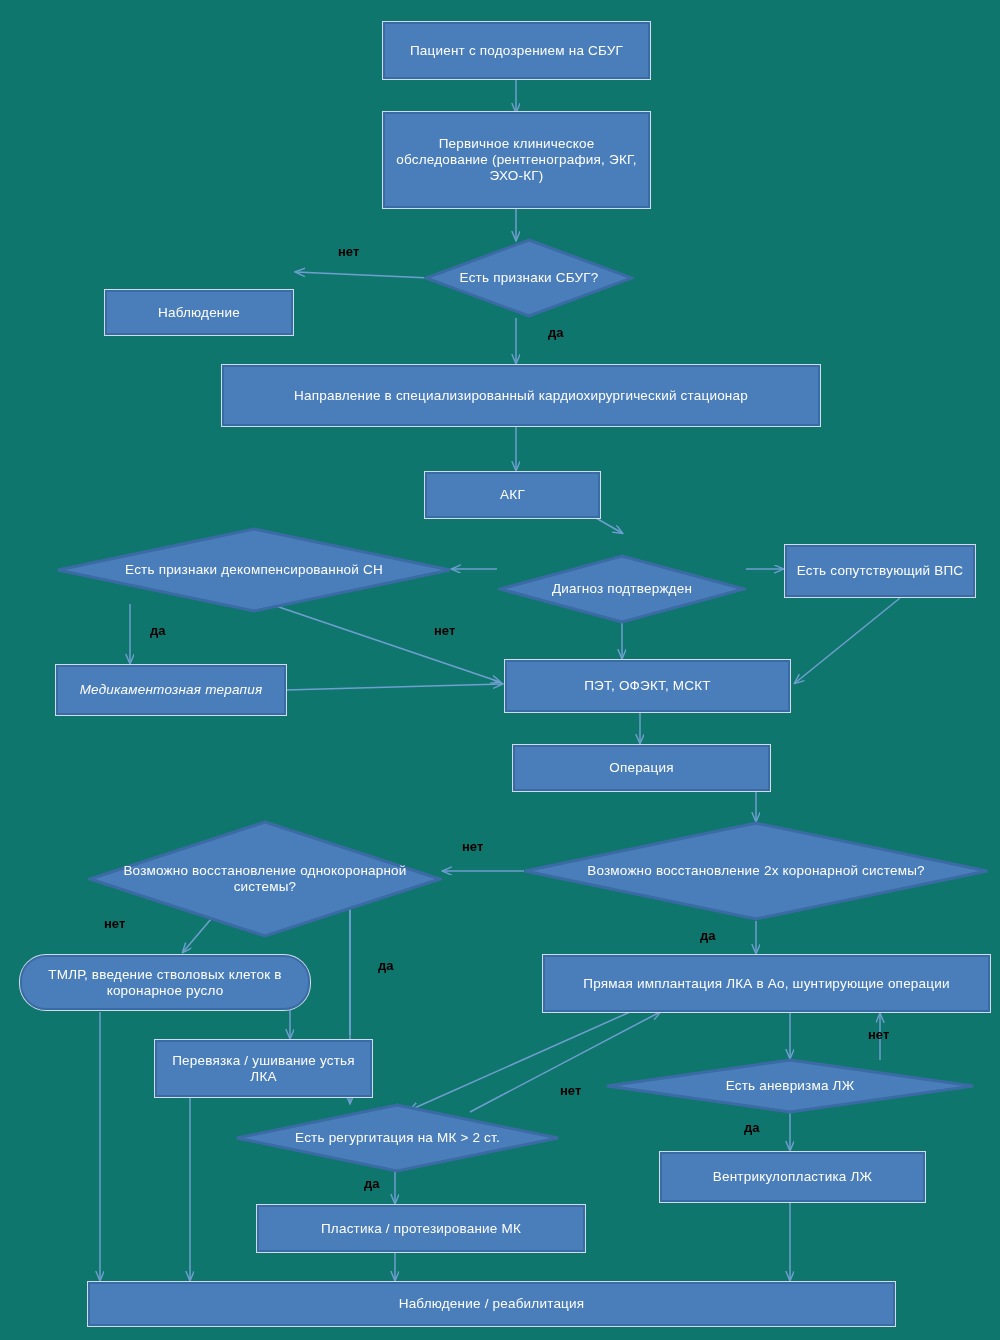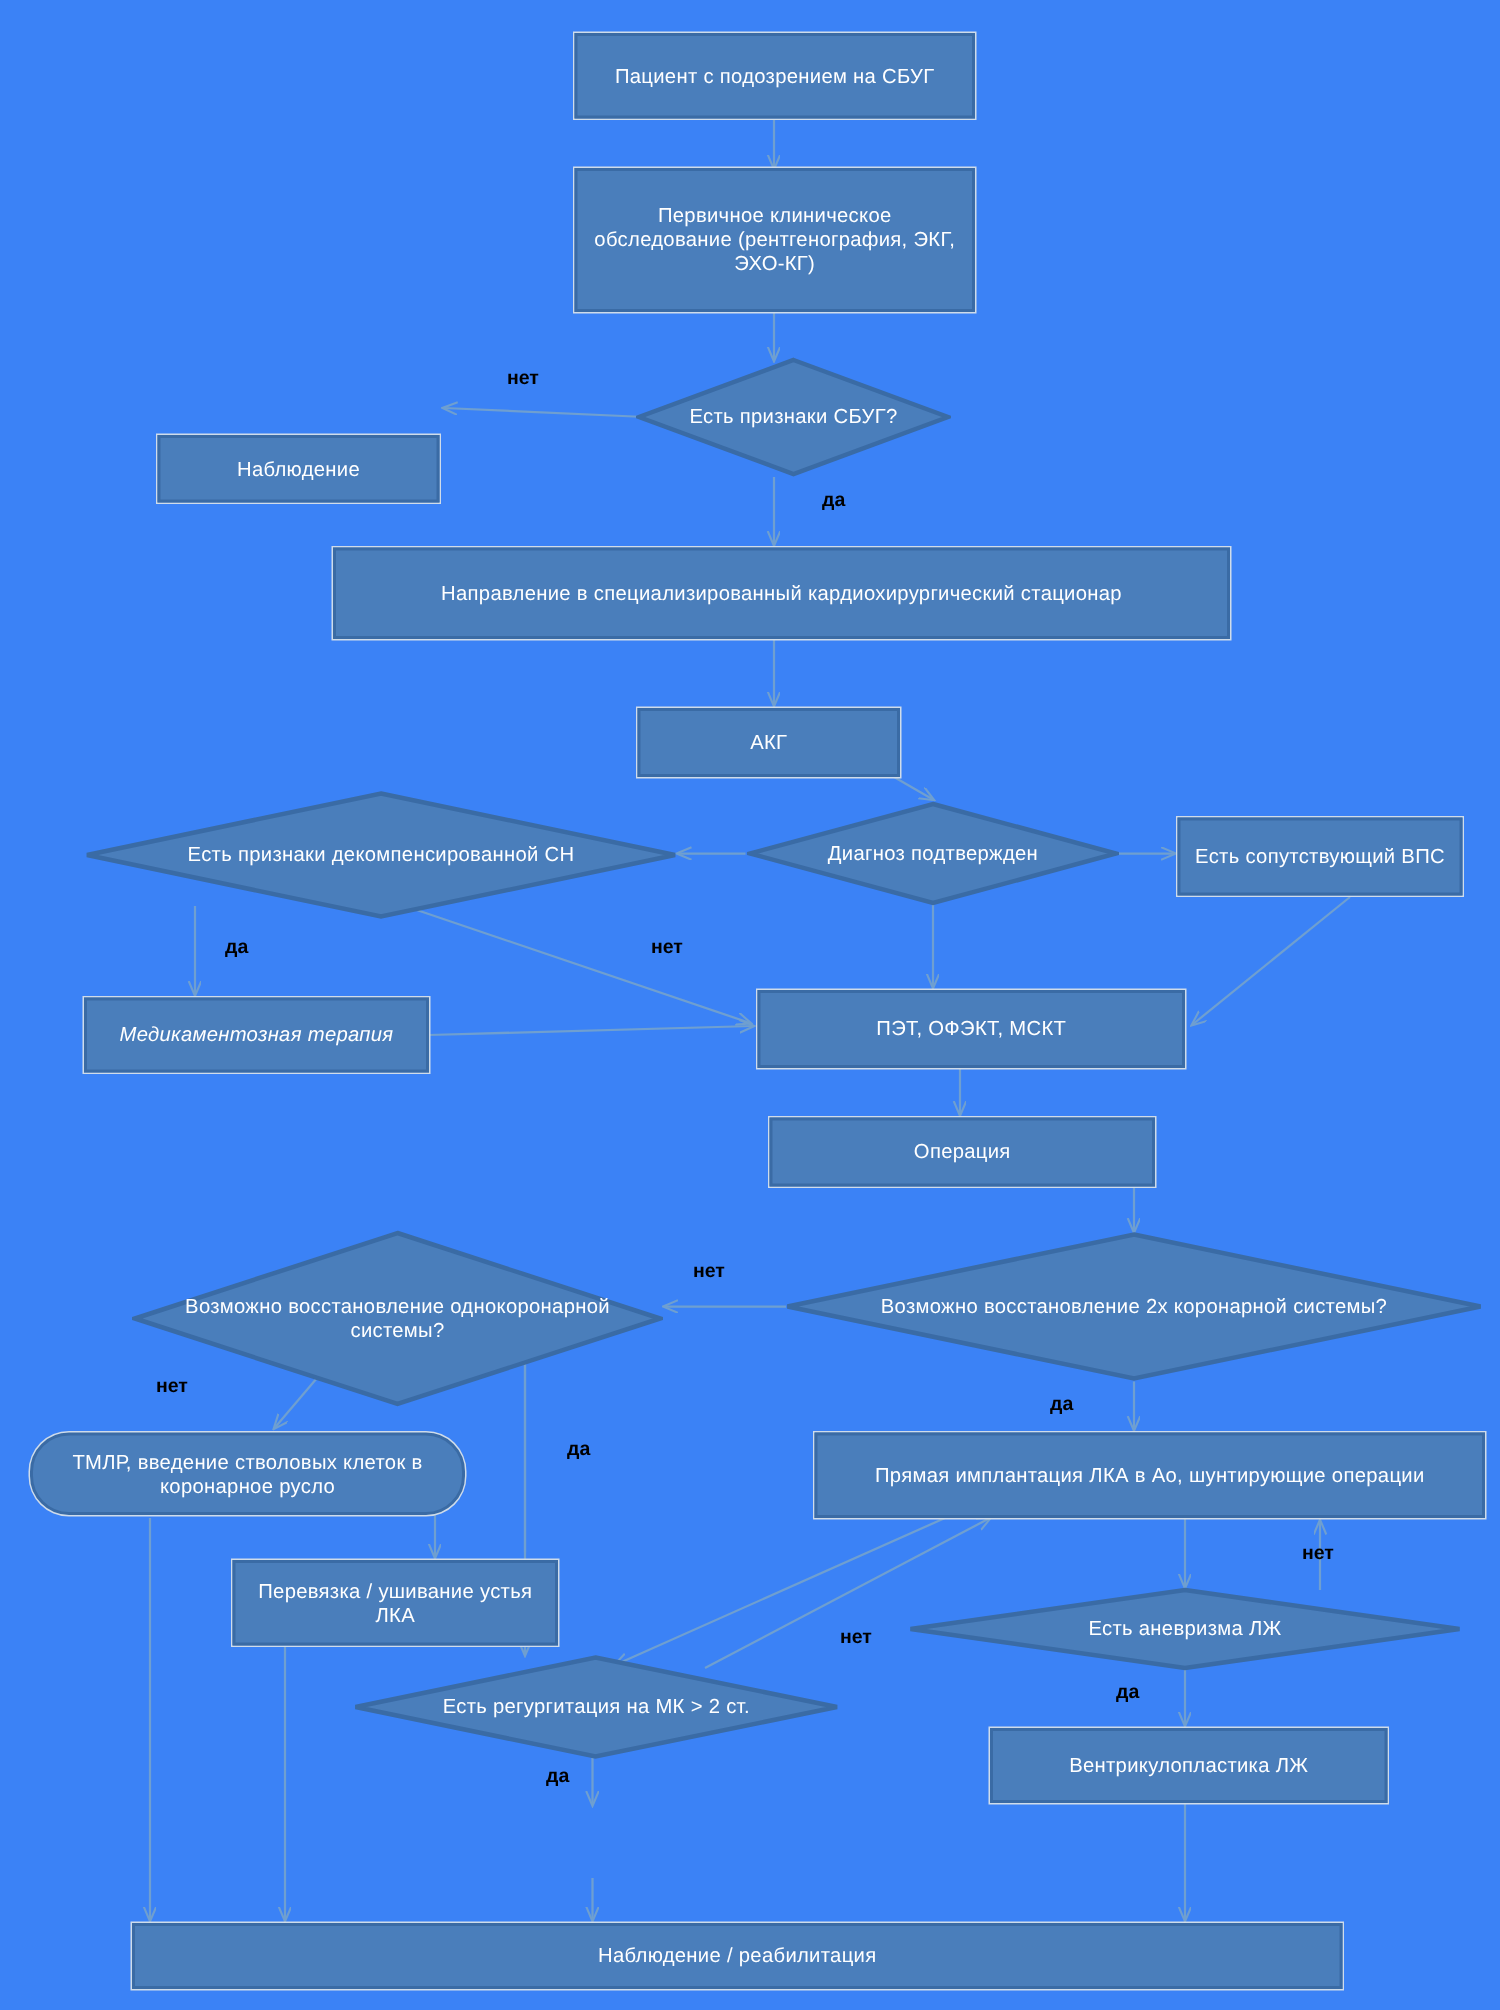--- a/index.html
+++ b/index.html
@@ -8,21 +8,21 @@
     padding: 0;
     background: #ffffff;
   }
   body {
     font-family: "Liberation Sans", "DejaVu Sans", sans-serif;
   }
   #canvas {
     position: relative;
     width: 1000px;
     height: 1340px;
-    background: #3b82f6;
+    background: #0f766e;
     overflow: hidden;
   }
   svg.edges {
     position: absolute;
     left: 0;
     top: 0;
     width: 1000px;
     height: 1340px;
     pointer-events: none;
   }
@@ -165,21 +165,21 @@
   </div>
 
   <div class="node proc" style="left:222px; top:365px; width:598px; height:61px;">
     <span>Направление в специализированный кардиохирургический стационар</span>
   </div>
 
   <div class="node proc" style="left:425px; top:472px; width:175px; height:46px;">
     <span>АКГ</span>
   </div>
 
-  <div class="node dec" style="left:498px; top:534px; width:248px; height:70px;">
+  <div class="node dec" style="left:498px; top:554px; width:248px; height:70px;">
     <svg class="dia-shape" viewBox="0 0 248 70" preserveAspectRatio="none">
       <polygon points="124,2 246,35 124,68 2,35" fill="#4a7ebb" stroke="#3a6ba5" stroke-width="3"></polygon>
     </svg>
     <span class="dia-label">Диагноз подтвержден</span>
   </div>
 
   <div class="node dec" style="left:56px; top:527px; width:396px; height:86px;">
     <svg class="dia-shape" viewBox="0 0 396 86" preserveAspectRatio="none">
       <polygon points="198,2 394,43 198,84 2,43" fill="#4a7ebb" stroke="#3a6ba5" stroke-width="3"></polygon>
     </svg>
@@ -239,20 +239,23 @@
     <svg class="dia-shape" viewBox="0 0 325 70" preserveAspectRatio="none">
       <polygon points="162,2 323,35 162,68 2,35" fill="#4a7ebb" stroke="#3a6ba5" stroke-width="3"></polygon>
     </svg>
     <span class="dia-label">Есть регургитация на МК  &gt;  2 ст.</span>
   </div>
 
   <div class="node proc" style="left:660px; top:1152px; width:265px; height:50px;">
     <span>Вентрикулопластика ЛЖ</span>
   </div>
 
+  <div class="node proc" style="left:257px; top:1205px; width:328px; height:47px;">
+    <span>Пластика / протезирование МК</span>
+  </div>
 
   <div class="node proc" style="left:88px; top:1282px; width:807px; height:44px;">
     <span>Наблюдение / реабилитация</span>
   </div>
 
   <div class="edge-label" style="left:338px; top:244px;">
     <span>нет</span>
   </div>
   <div class="edge-label" style="left:548px; top:325px;">
     <span>да</span>

